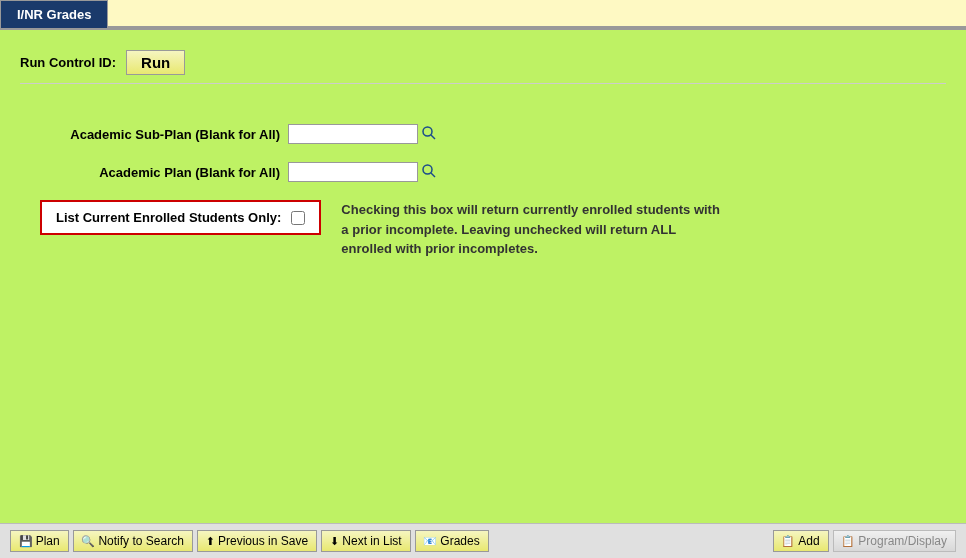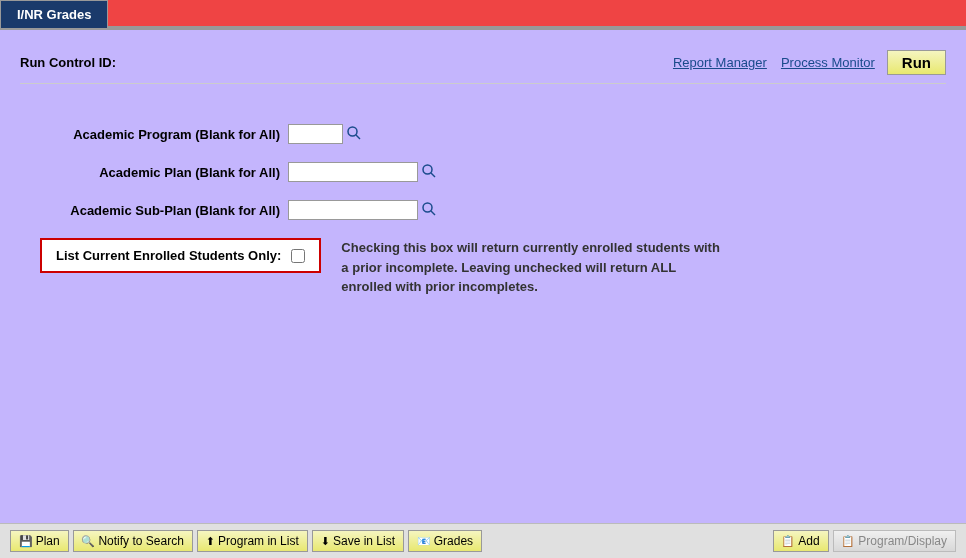--- a/index.html
+++ b/index.html
@@ -7,21 +7,21 @@
       font-family: Arial, sans-serif;
       font-size: 13px;
       background: #f0f0f0;
       width: 966px;
       min-height: 558px;
       overflow: hidden;
     }
 
     
     .tab-header {
-      background: #ef4444;
+      background: #fef9c3;
       border-bottom: 2px solid #999;
       padding: 0;
       display: flex;
       align-items: flex-end;
     }
     .tab-active {
       background: #1a3a6b;
       color: #fff;
       padding: 6px 16px;
       font-size: 13px;
@@ -34,21 +34,21 @@
     .tab-hr {
       flex: 1;
       height: 2px;
       background: #999;
       margin-bottom: 0;
       align-self: flex-end;
     }
 
     
     .main-content {
-      background: #c4b5fd;
+      background: #bef264;
       padding: 10px 20px 0 20px;
       min-height: 510px;
     }
 
     
     .run-control-row {
       display: flex;
       align-items: center;
       padding: 10px 0 8px 0;
       border-bottom: 1px solid #ccc;
@@ -209,62 +209,48 @@
 
 <div class="tab-header">
   <div class="tab-active">I/NR Grades</div>
   <div class="tab-hr"></div>
 </div>
 
 <div class="main-content">
 
   <div class="run-control-row">
     <span class="run-control-label">Run Control ID:</span>
-    <div class="run-control-links">
-      <button class="link-btn">Report Manager</button>
-      <button class="link-btn">Process Monitor</button>
-    </div>
     <button class="run-button">Run</button>
   </div>
 
   <div class="form-area">
 
+
     <div class="form-row">
-      <label class="form-label">Academic Program (Blank for All)</label>
-      <input type="text" class="form-input form-input-sm" style="">
+      <label class="form-label">Academic Sub-Plan (Blank for All)</label>
+      <input type="text" class="form-input form-input-md" style="">
       <button class="search-icon-btn">
         <svg width="16" height="16" viewBox="0 0 16 16" fill="none" xmlns="http://www.w3.org/2000/svg">
           <circle cx="6.5" cy="6.5" r="4.5" stroke="#1a4b8c" stroke-width="1.5"></circle>
           <line x1="10" y1="10" x2="14" y2="14" stroke="#1a4b8c" stroke-width="1.5"></line>
         </svg>
       </button>
     </div>
 
     <div class="form-row">
       <label class="form-label">Academic Plan (Blank for All)</label>
       <input type="text" class="form-input form-input-md" style="">
       <button class="search-icon-btn">
         <svg width="16" height="16" viewBox="0 0 16 16" fill="none" xmlns="http://www.w3.org/2000/svg">
           <circle cx="6.5" cy="6.5" r="4.5" stroke="#1a4b8c" stroke-width="1.5"></circle>
           <line x1="10" y1="10" x2="14" y2="14" stroke="#1a4b8c" stroke-width="1.5"></line>
         </svg>
       </button>
     </div>
 
-    <div class="form-row">
-      <label class="form-label">Academic Sub-Plan (Blank for All)</label>
-      <input type="text" class="form-input form-input-md" style="">
-      <button class="search-icon-btn">
-        <svg width="16" height="16" viewBox="0 0 16 16" fill="none" xmlns="http://www.w3.org/2000/svg">
-          <circle cx="6.5" cy="6.5" r="4.5" stroke="#1a4b8c" stroke-width="1.5"></circle>
-          <line x1="10" y1="10" x2="14" y2="14" stroke="#1a4b8c" stroke-width="1.5"></line>
-        </svg>
-      </button>
-    </div>
-
     <div class="checkbox-section">
       <div class="checkbox-box">
         <span class="checkbox-label">List Current Enrolled Students Only:</span>
         <input type="checkbox" class="checkbox-input" style="">
       </div>
       <div class="checkbox-description">
         <span>Checking this box </span><span style="font-weight:bold;">will</span><span> return </span><span style="font-weight:bold;">currently enrolled</span><span> students with a prior incomplete.  Leaving unchecked </span><span style="font-weight:bold;">will</span><span> return </span><span style="font-weight:bold;">ALL</span><span> enrolled with prior incompletes.</span>
       </div>
     </div>
 
@@ -276,25 +262,25 @@
     <button class="toolbar-btn">
       <span class="toolbar-icon">💾</span>
       <span>Plan</span>
     </button>
     <button class="toolbar-btn">
       <span class="toolbar-icon">🔍</span>
       <span>Notify to Search</span>
     </button>
     <button class="toolbar-btn">
       <span class="toolbar-icon">⬆</span>
-      <span>Program in List</span>
+      <span>Previous in Save</span>
     </button>
     <button class="toolbar-btn">
       <span class="toolbar-icon">⬇</span>
-      <span>Save in List</span>
+      <span>Next in List</span>
     </button>
     <button class="toolbar-btn">
       <span class="toolbar-icon">📧</span>
       <span>Grades</span>
     </button>
   </div>
   <div class="toolbar-right">
     <button class="toolbar-btn">
       <span class="toolbar-icon">📋</span>
       <span>Add</span>

